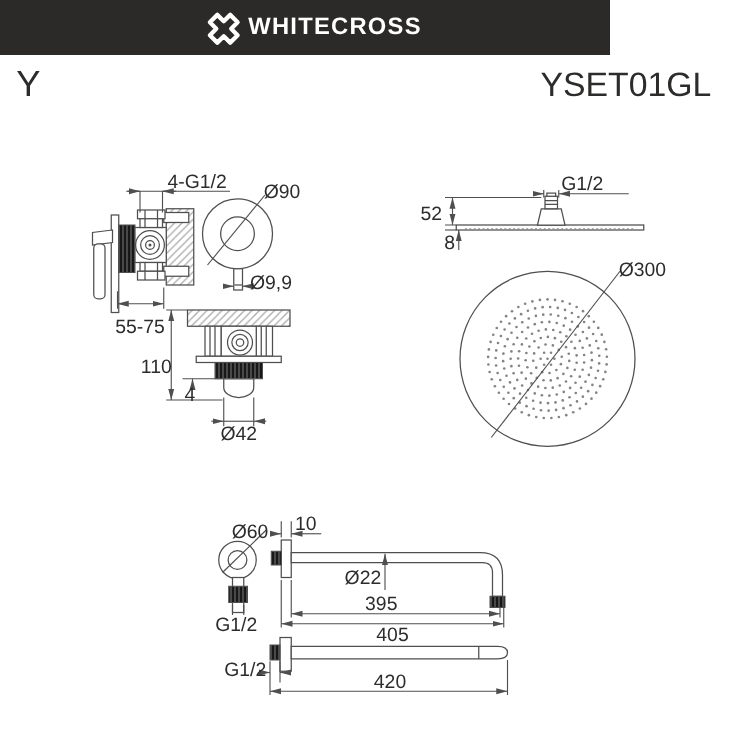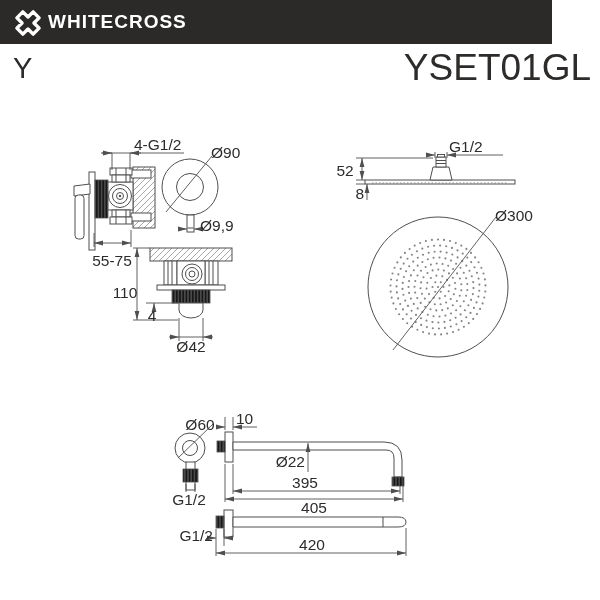--- a/index.html
+++ b/index.html
@@ -1,28 +1,28 @@
 <!DOCTYPE html>
 <html style="--header-bg: #2b2a29; --header-text: #ffffff; --ink: #2e2c2b; --line: #4f4f4f;"><head>
 <meta charset="utf-8">
 <style>
   :root{
     --header-bg:#2b2a29; --header-text:#ffffff; --ink:#2e2c2b; --line:#4f4f4f;
   }
   html,body{margin:0;padding:0;}
   body{width:600px;height:600px;background:#ffffff;overflow:hidden;position:relative;
        font-family:"Liberation Sans",sans-serif;}
-  .header{position:absolute;left:0;top:0;width:552px;height:44px;background:var(--header-bg);
-          display:flex;align-items:center;}
+  .header{position:absolute;left:0;top:0;width:488px;height:44px;background:var(--header-bg);
+          display:flex;align-items:center;justify-content:center;}
   .logo{margin-left:11px;flex:0 0 auto;display:block;}
   .brand{color:var(--header-text);font-size:19px;font-weight:bold;letter-spacing:1px;margin-left:3px;}
   .titlebar{position:absolute;left:0;top:48px;width:600px;height:40px;display:flex;
             align-items:center;justify-content:space-between;}
   .series{margin-left:13px;font-size:29px;color:var(--ink);}
-  .model{margin-right:9px;font-size:37px;color:var(--ink);}
+  .model{margin-right:31px;font-size:27px;color:var(--ink);}
   svg.canvas{position:absolute;left:0;top:0;}
   .e{stroke:var(--line);fill:none;stroke-width:1;}
   .ew{stroke:var(--line);fill:#ffffff;stroke-width:1;}
   .d{stroke:var(--line);fill:none;stroke-width:0.9;}
   .hatch{fill:url(#hatch);stroke:var(--line);stroke-width:1;}
   .ribs{fill:url(#ribs);stroke:var(--line);stroke-width:0.8;}
   text.lbl{font-family:"Liberation Sans",sans-serif;font-size:15.5px;fill:var(--ink);}
   .mid{text-anchor:middle;} .end{text-anchor:end;}
 </style>
 </head>

